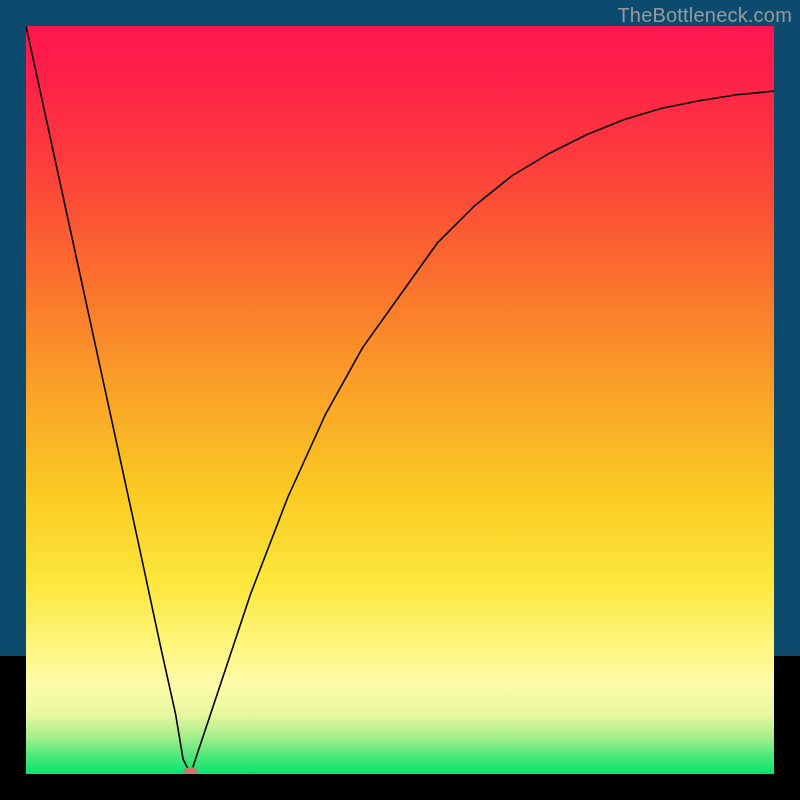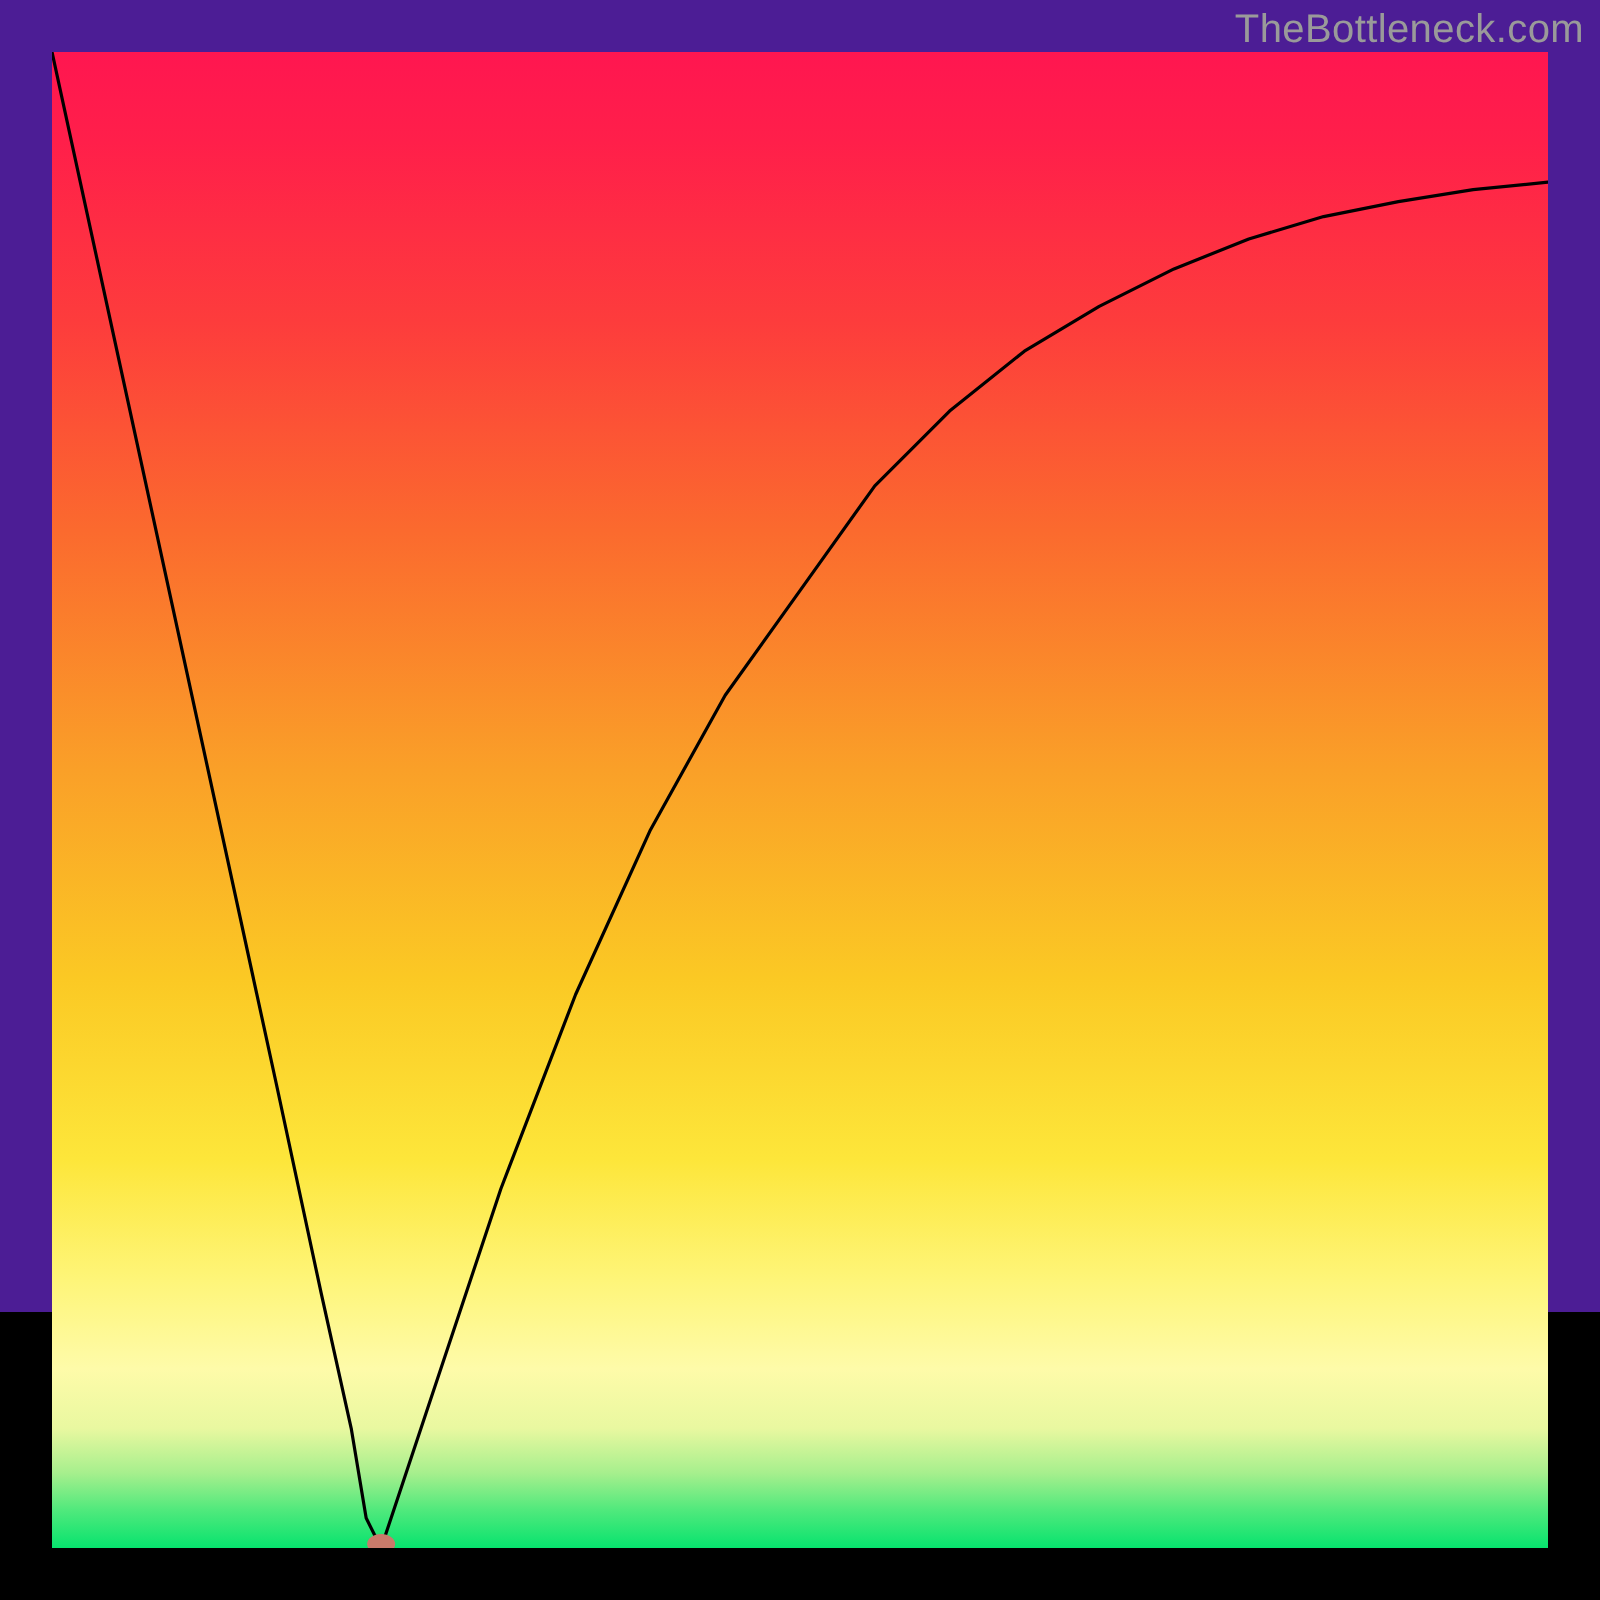--- a/index.html
+++ b/index.html
@@ -10,21 +10,21 @@
     background: #000;
     overflow: hidden;
     font-family: Arial, Helvetica, sans-serif;
   }
   .frame {
     position: absolute;
     top: 0;
     left: 0;
     width: 800px;
     height: 656px;
-    background: #4c1d95;
+    background: #0c4a6e;
   }
   .plot-area {
     position: absolute;
     top: 26px;
     left: 26px;
     width: 748px;
     height: 748px;
     
     background: linear-gradient(
       to bottom,

